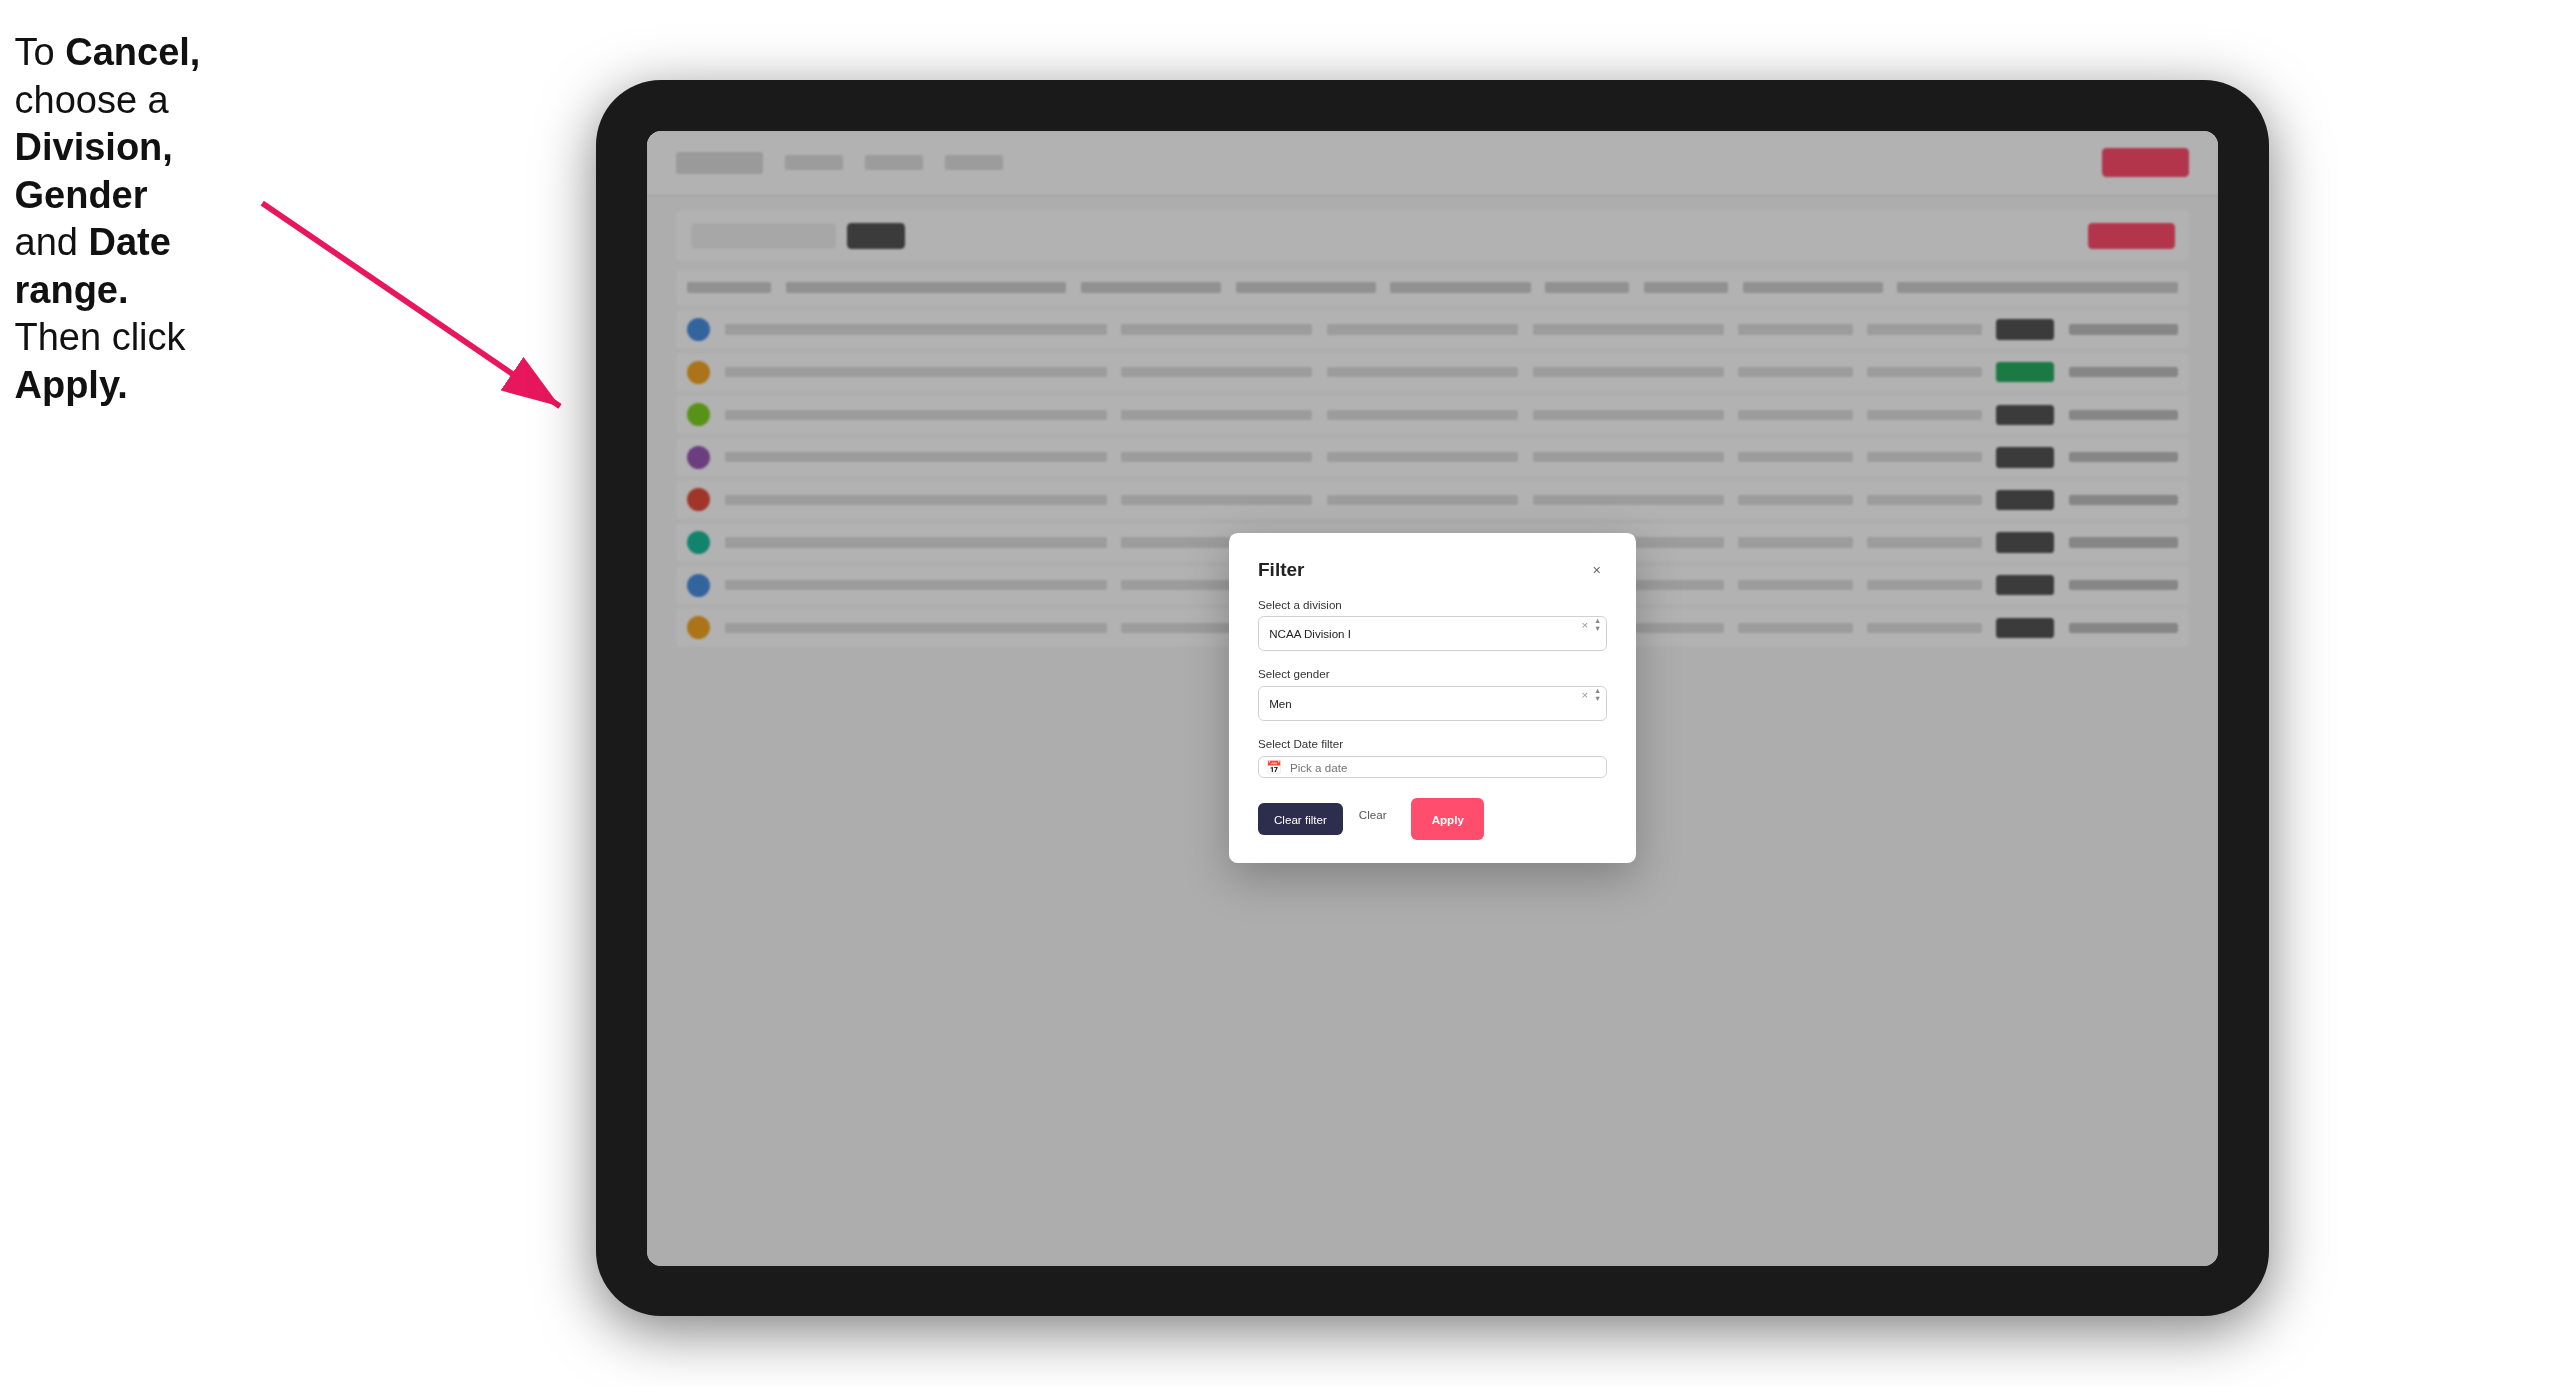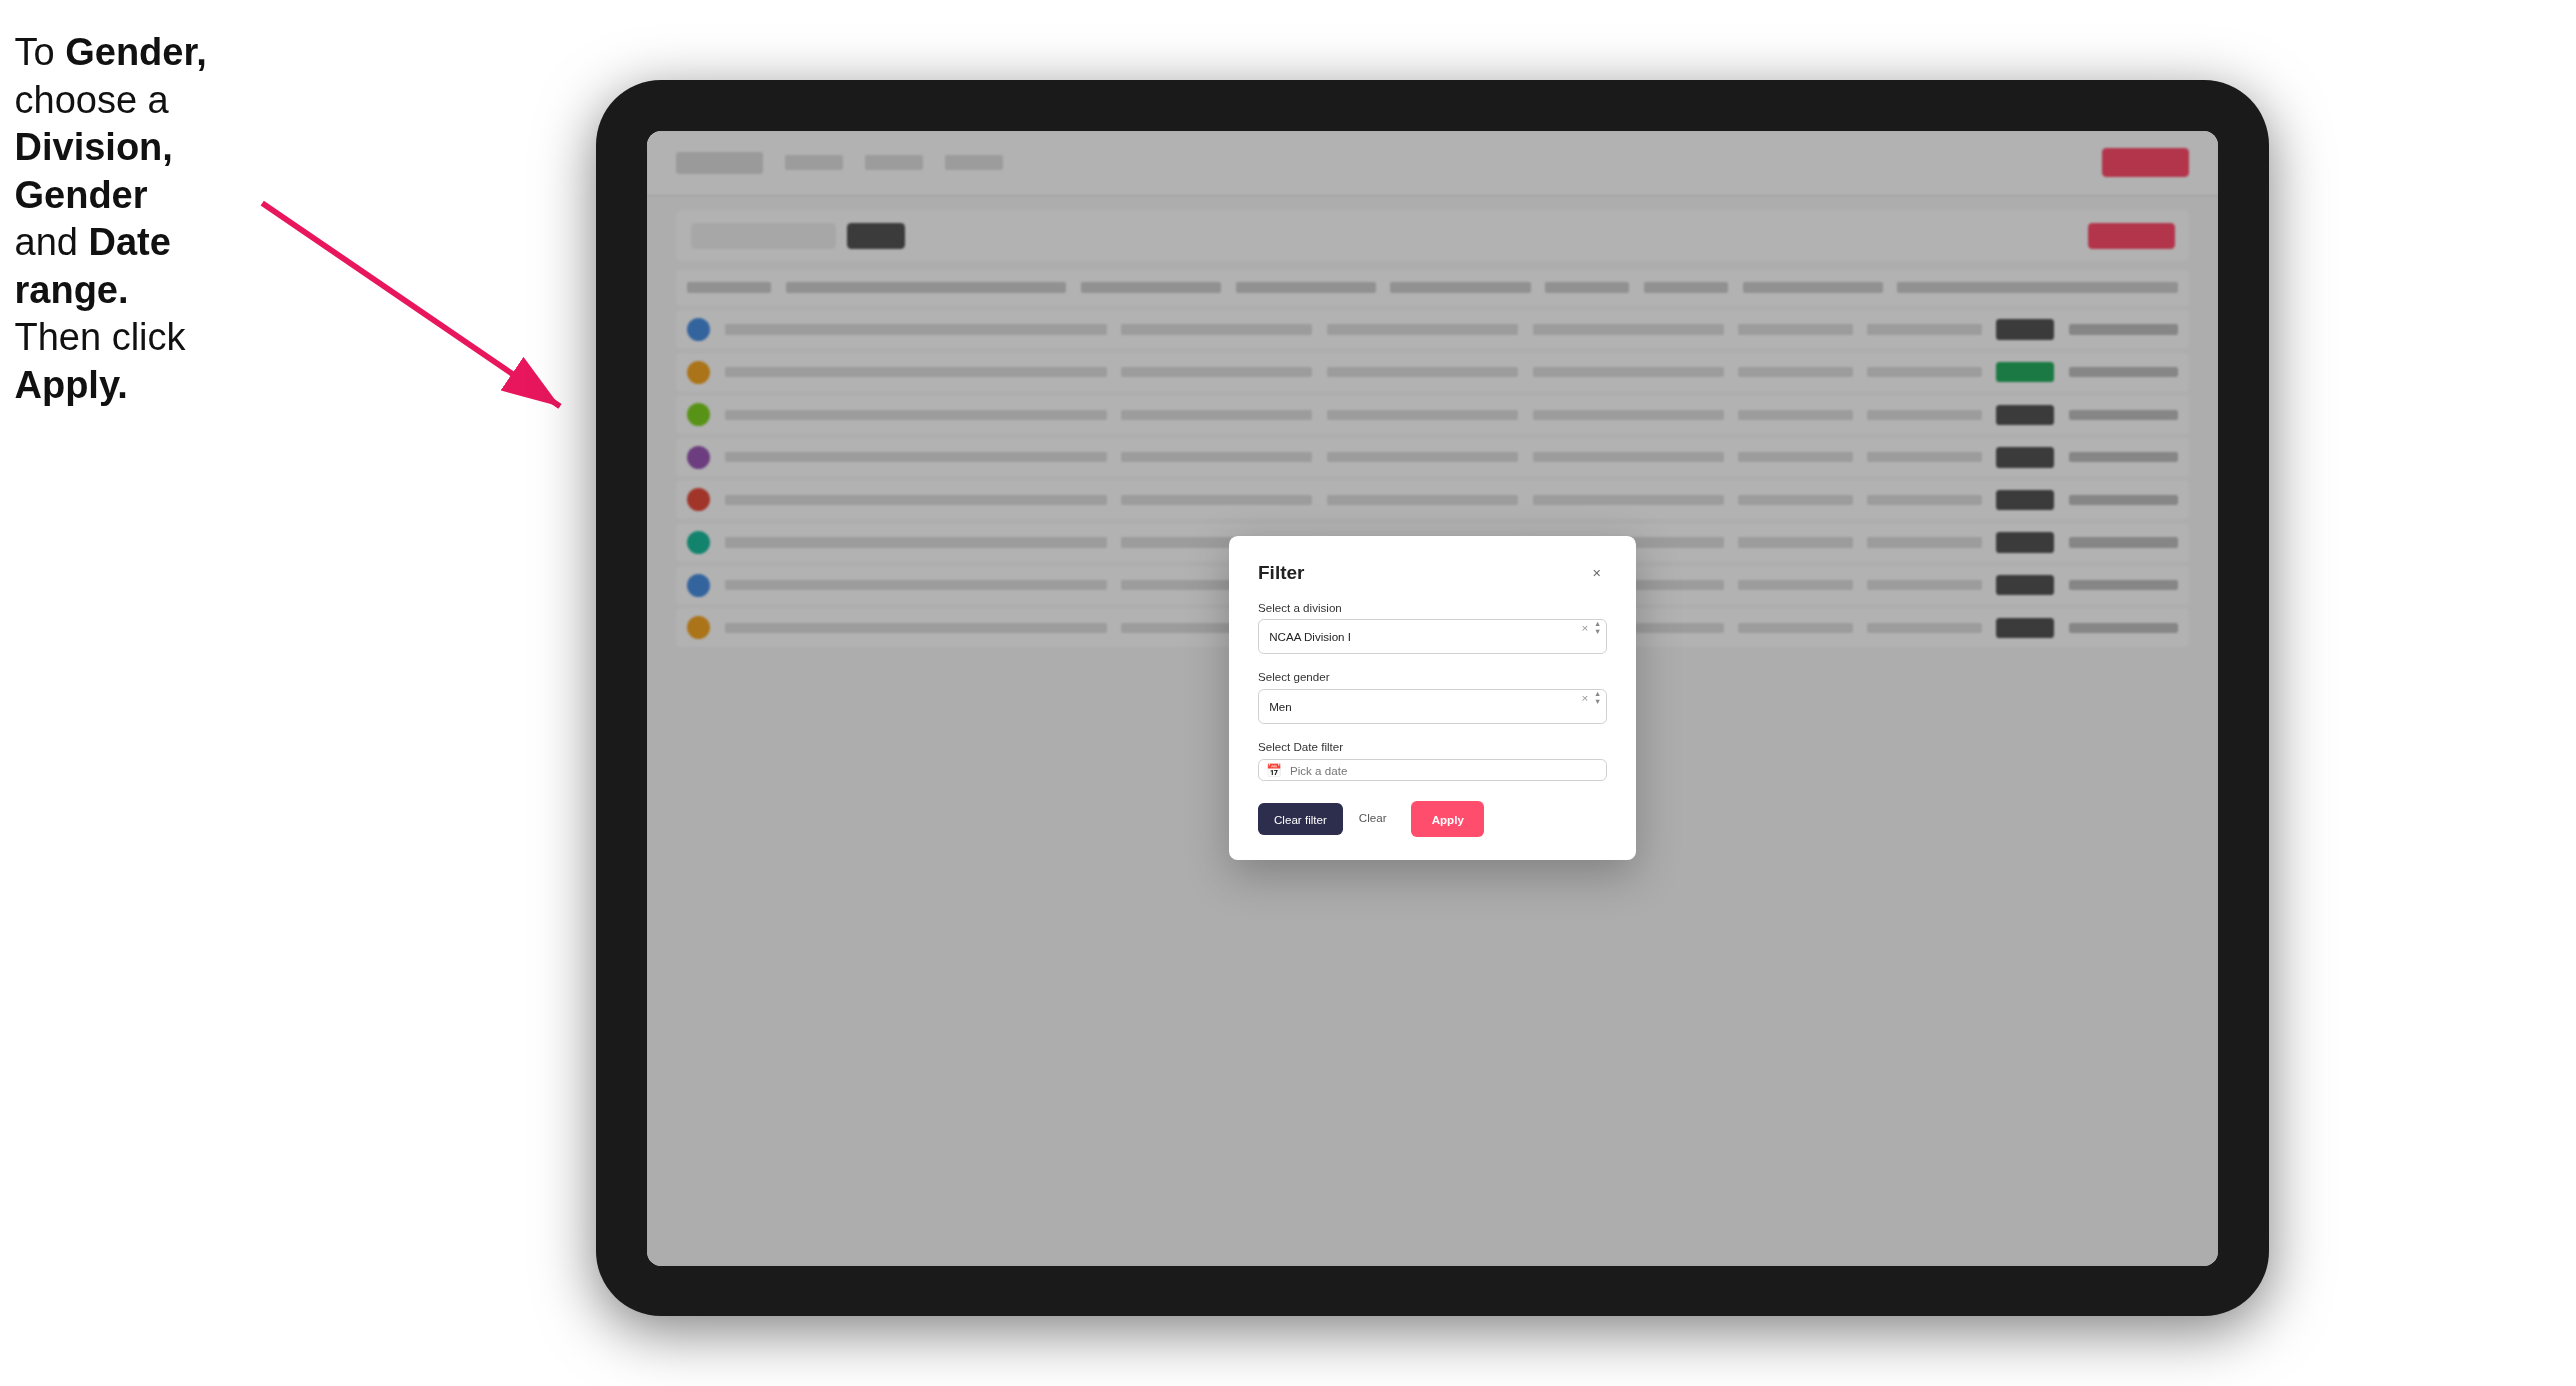--- a/index.html
+++ b/index.html
@@ -369,36 +369,36 @@
       padding: 0 16px;
       background: transparent;
       color: #555;
       border: none;
       border-radius: 5.8px;
       font-size: 11.6px;
       cursor: pointer;
     }
 
     .btn-apply {
-      height: 36px;
+      height: 42px;
       padding: 0 20.4px;
       background: #ff4d6d;
       color: #fff;
       border: none;
       border-radius: 5.8px;
       font-size: 11.6px;
       font-weight: 600;
       cursor: pointer;
     }
   </style>
 </head>
 <body>
 
 <div class="instruction-text">
-  <span>To <span class="bold">Gender,</span> choose a</span><br>
+  <span>To <span class="bold">Cancel,</span> choose a</span><br>
   <span class="bold">Division, Gender</span><br>
   <span>and <span class="bold">Date range.</span></span><br>
   <span>Then click <span class="bold">Apply.</span></span>
 </div>
 
 <svg class="arrow-svg" viewBox="0 0 600 420" xmlns="http://www.w3.org/2000/svg">
   <defs>
     <marker id="arrowhead" markerWidth="10" markerHeight="7" refX="10" refY="3.5" orient="auto">
       <polygon points="0 0, 10 3.5, 0 7" fill="#e8175d"></polygon>
     </marker>

